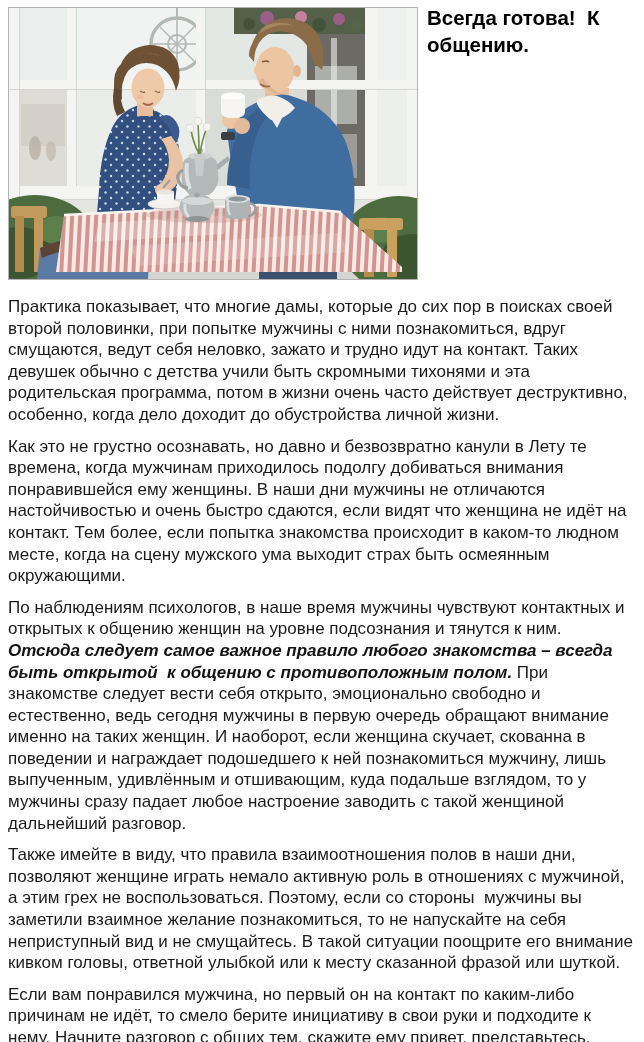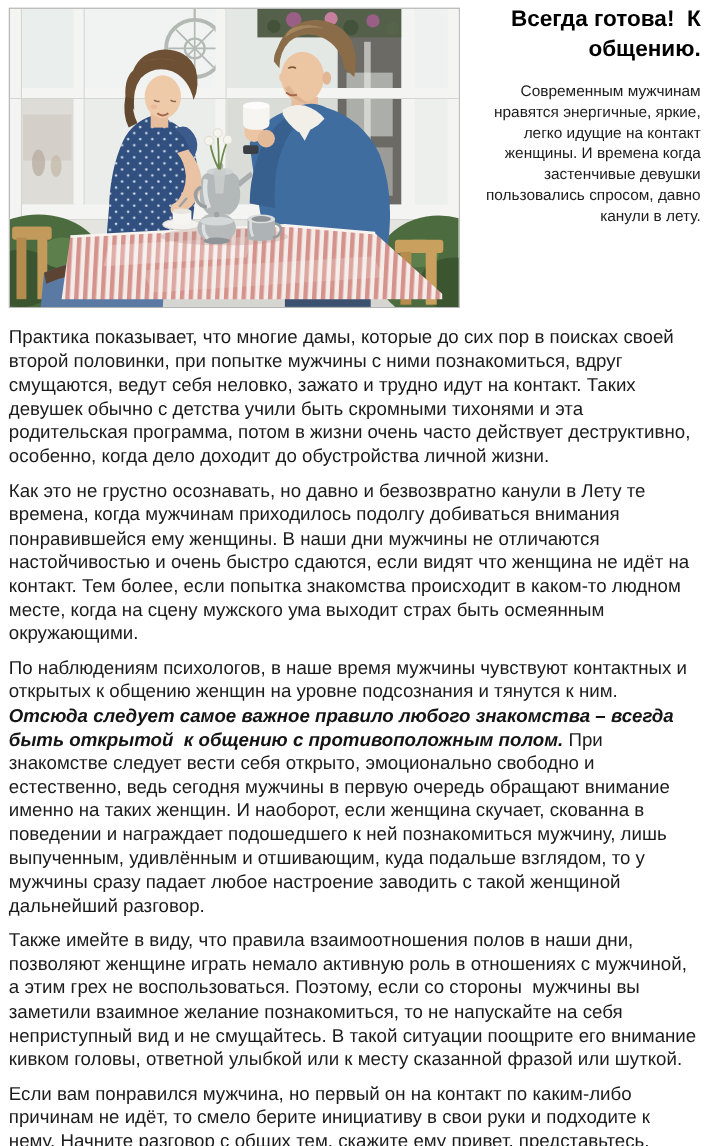--- a/index.html
+++ b/index.html
@@ -1,19 +1,19 @@
 <!DOCTYPE html>
 <html lang="ru"><head>
 <meta charset="utf-8">
 <style>
   html, body { margin: 0; padding: 0; background: #ffffff; }
   body { width: 644px; font-family: "Liberation Sans", "DejaVu Sans", sans-serif; color: #1b1b1b; }
   .page { position: relative; width: 644px; min-height: 1042px; background: #ffffff; }
 
-  .top { display: flex; padding: 7px 6px 0 8px; text-align: right; }
+  .top { display: flex; padding: 7px 6px 0 8px; }
   .photo-frame {
     width: 408px; height: 271px; flex: 0 0 auto;
     border: 1px solid #b3b3b3; margin: 0 9px 0 0; padding: 0;
     background: #eef0ee; overflow: hidden;
   }
   .photo-frame svg { display: block; }
 
   .side { width: 210px; padding-top: 0; }
   .side h1 {
     margin: -3px 0 15px 0;
@@ -211,21 +211,20 @@
           <path d="M190 146 q-6 -12 -8 -24 M191 146 q2 -14 6 -24 M190 146 q0 -16 -1 -30" stroke="#6e8a4e" stroke-width="1.6" fill="none"></path>
           <circle cx="181" cy="120" r="4" fill="#f6f4ef" stroke="#e2ddd2" stroke-width="1"></circle>
           <circle cx="198" cy="119" r="4" fill="#f6f4ef" stroke="#e2ddd2" stroke-width="1"></circle>
           <circle cx="189" cy="113" r="4" fill="#f6f4ef" stroke="#e2ddd2" stroke-width="1"></circle>
         </g>
       </svg>
     </figure>
 
     <div class="side">
       <h1>Всегда готова!  К общению.</h1>
-      <p>Современным мужчинам нравятся энергичные, яркие, легко идущие на контакт женщины. И времена когда застенчивые девушки пользовались спросом, давно канули в лету.</p>
     </div>
   </div>
 
   <div class="body">
     <p>Практика показывает, что многие дамы, которые до сих пор в поисках своей второй половинки, при попытке мужчины с ними познакомиться, вдруг смущаются, ведут себя неловко, зажато и трудно идут на контакт. Таких девушек обычно с детства учили быть скромными тихонями и эта родительская программа, потом в жизни очень часто действует деструктивно, особенно, когда дело доходит до обустройства личной жизни.</p>
     <p>Как это не грустно осознавать, но давно и безвозвратно канули в Лету те времена, когда мужчинам приходилось подолгу добиваться внимания понравившейся ему женщины. В наши дни мужчины не отличаются настойчивостью и очень быстро сдаются, если видят что женщина не идёт на контакт. Тем более, если попытка знакомства происходит в каком-то людном месте, когда на сцену мужского ума выходит страх быть осмеянным окружающими.</p>
     <p><span>По наблюдениям психологов, в наше время мужчины чувствуют контактных и открытых к общению женщин на уровне подсознания и тянутся к ним. </span><span class="em-run">Отсюда следует самое важное правило любого знакомства – всегда быть открытой  к общению с противоположным полом.</span><span> При знакомстве следует вести себя открыто, эмоционально свободно и естественно, ведь сегодня мужчины в первую очередь обращают внимание именно на таких женщин. И наоборот, если женщина скучает, скованна в поведении и награждает подошедшего к ней познакомиться мужчину, лишь выпученным, удивлённым и отшивающим, куда подальше взглядом, то у мужчины сразу падает любое настроение заводить с такой женщиной дальнейший разговор.</span></p>
     <p>Также имейте в виду, что правила взаимоотношения полов в наши дни, позволяют женщине играть немало активную роль в отношениях с мужчиной, а этим грех не воспользоваться. Поэтому, если со стороны  мужчины вы заметили взаимное желание познакомиться, то не напускайте на себя неприступный вид и не смущайтесь. В такой ситуации поощрите его внимание кивком головы, ответной улыбкой или к месту сказанной фразой или шуткой.</p>
     <p>Если вам понравился мужчина, но первый он на контакт по каким-либо причинам не идёт, то смело берите инициативу в свои руки и подходите к нему. Начните разговор с общих тем, скажите ему привет, представьтесь, поинтересуйтесь, нравится ли ему это место и таким образом, слово за слово развивайте разговор. Также в наше время существуют мужчины, настолько теряющие уверенность перед проявляющей инициативу женщиной, что могут быть скованными и не щедры на слова. В таком случае просто будьте открыты, сохраняйте дружелюбный тон беседы и ваш собеседник откроется вам, и вы узнаете его получше.</p>
   </div>

